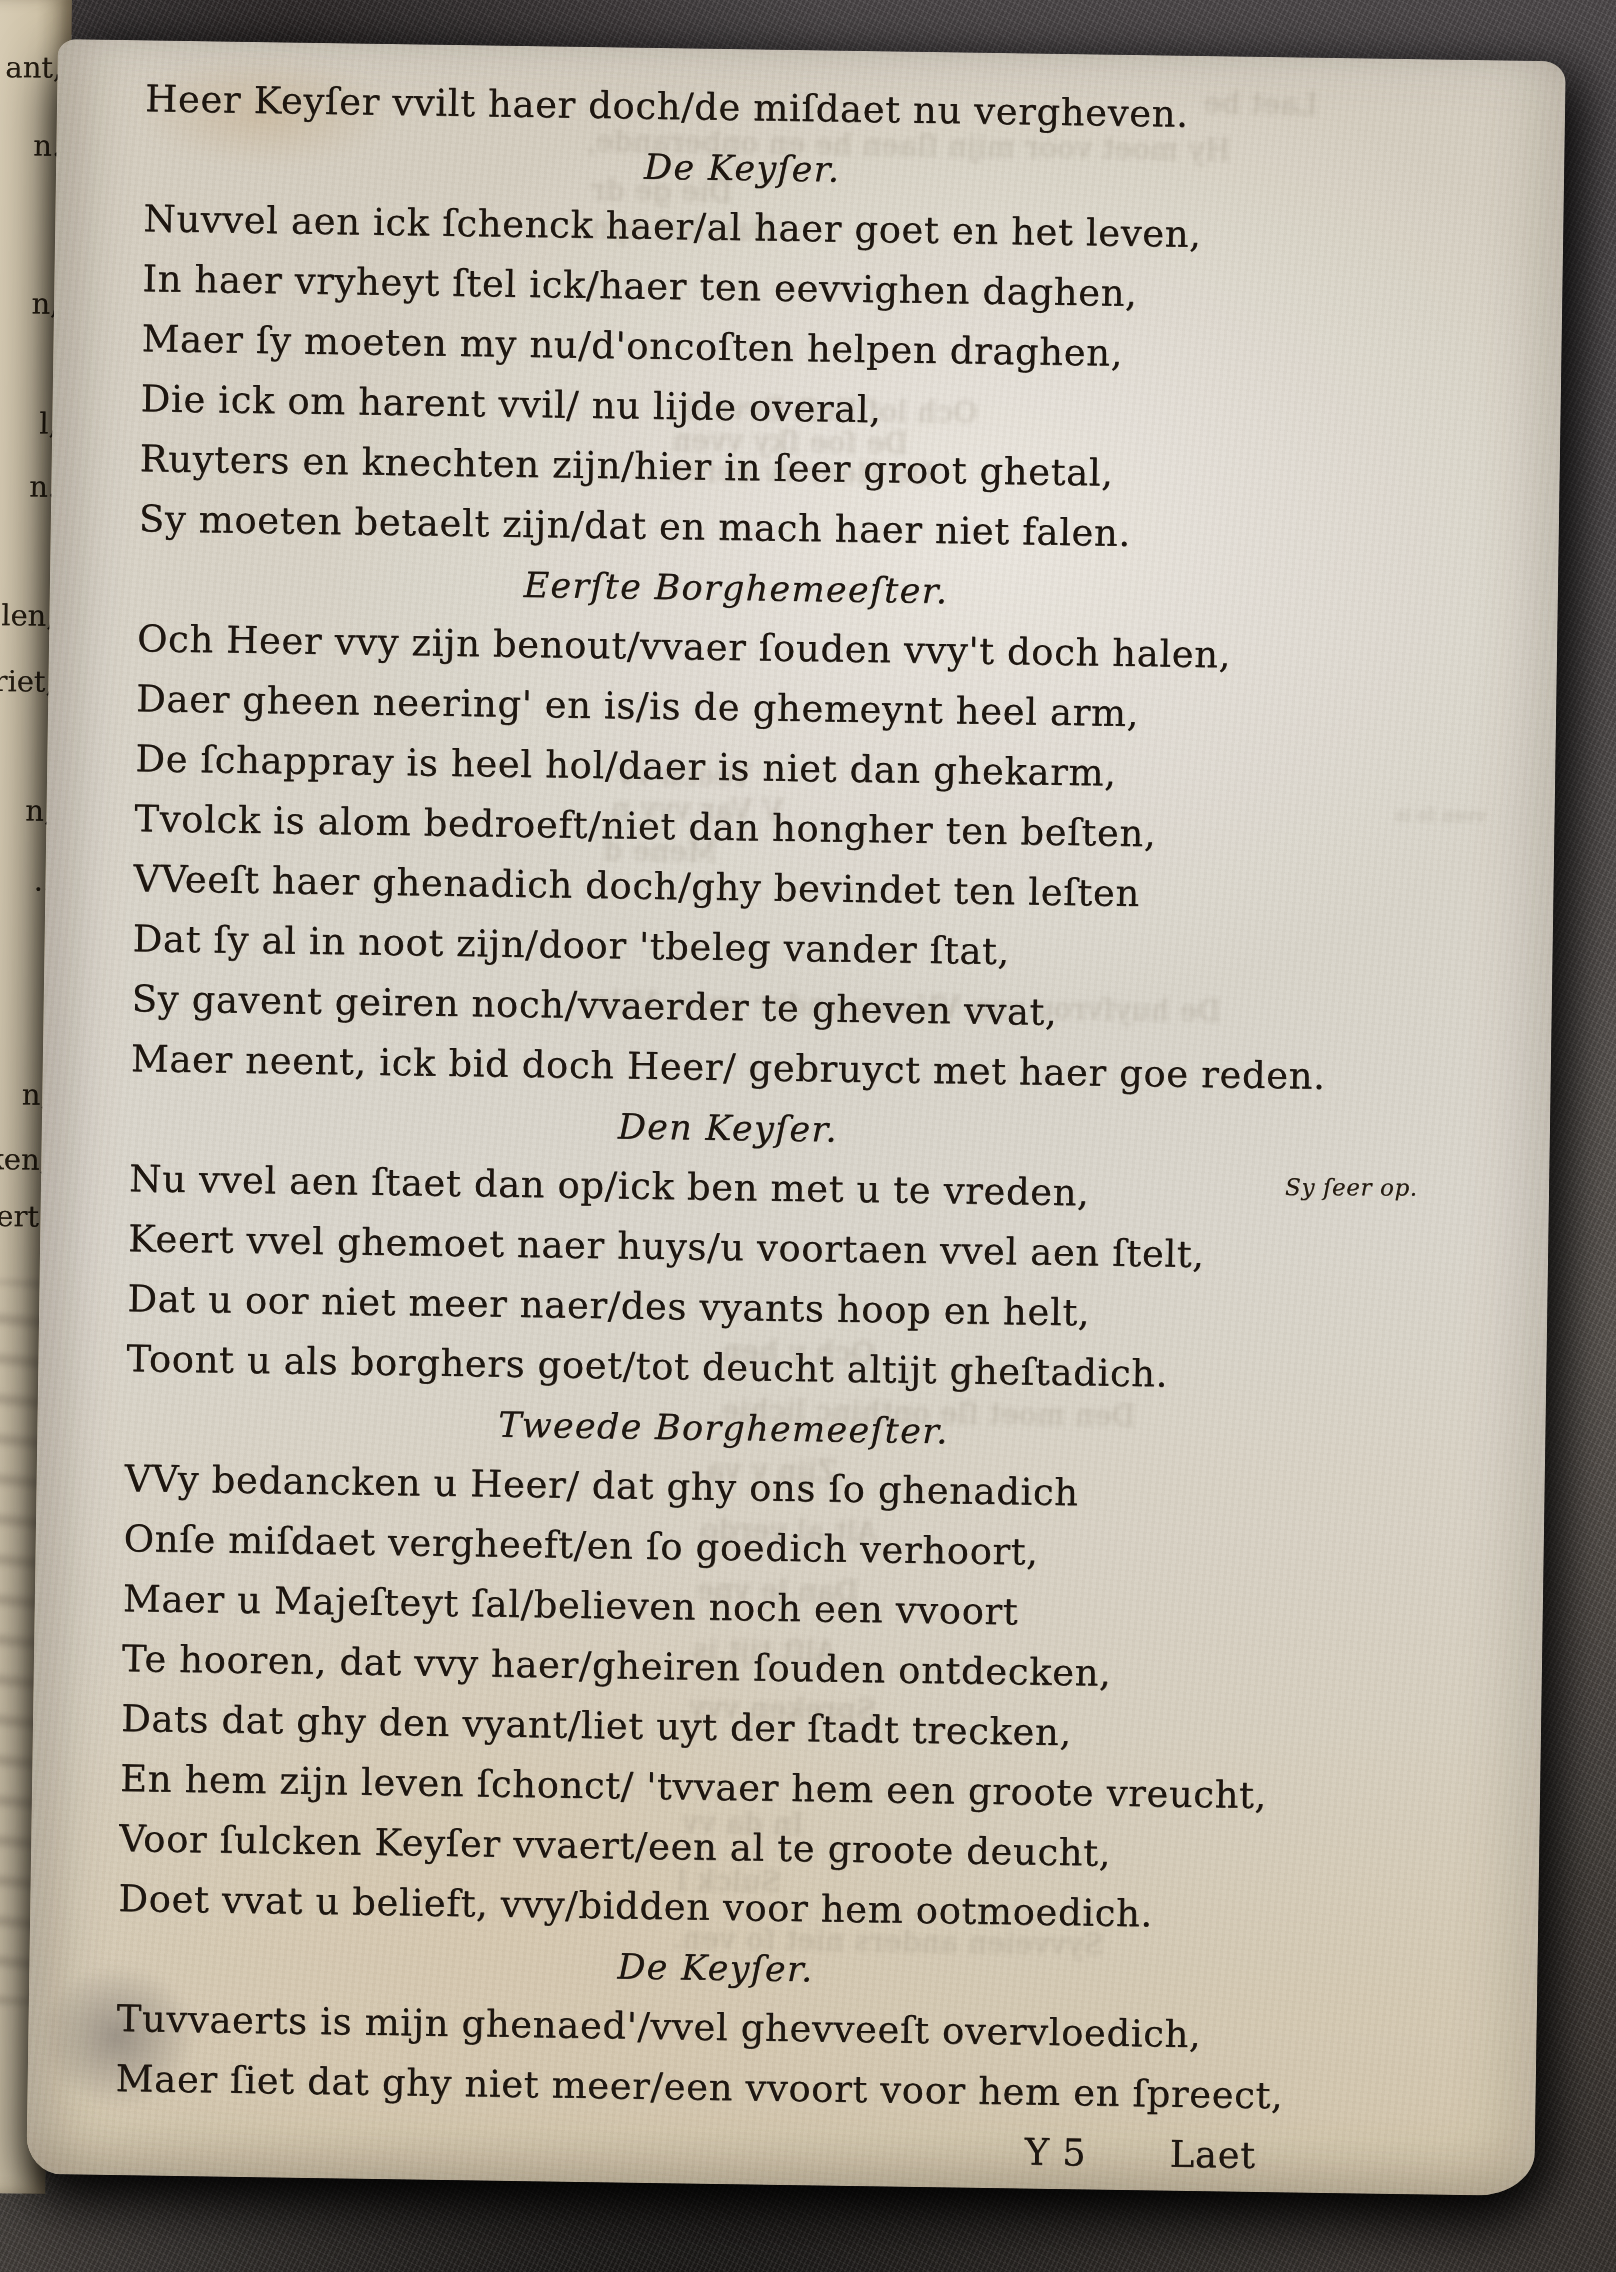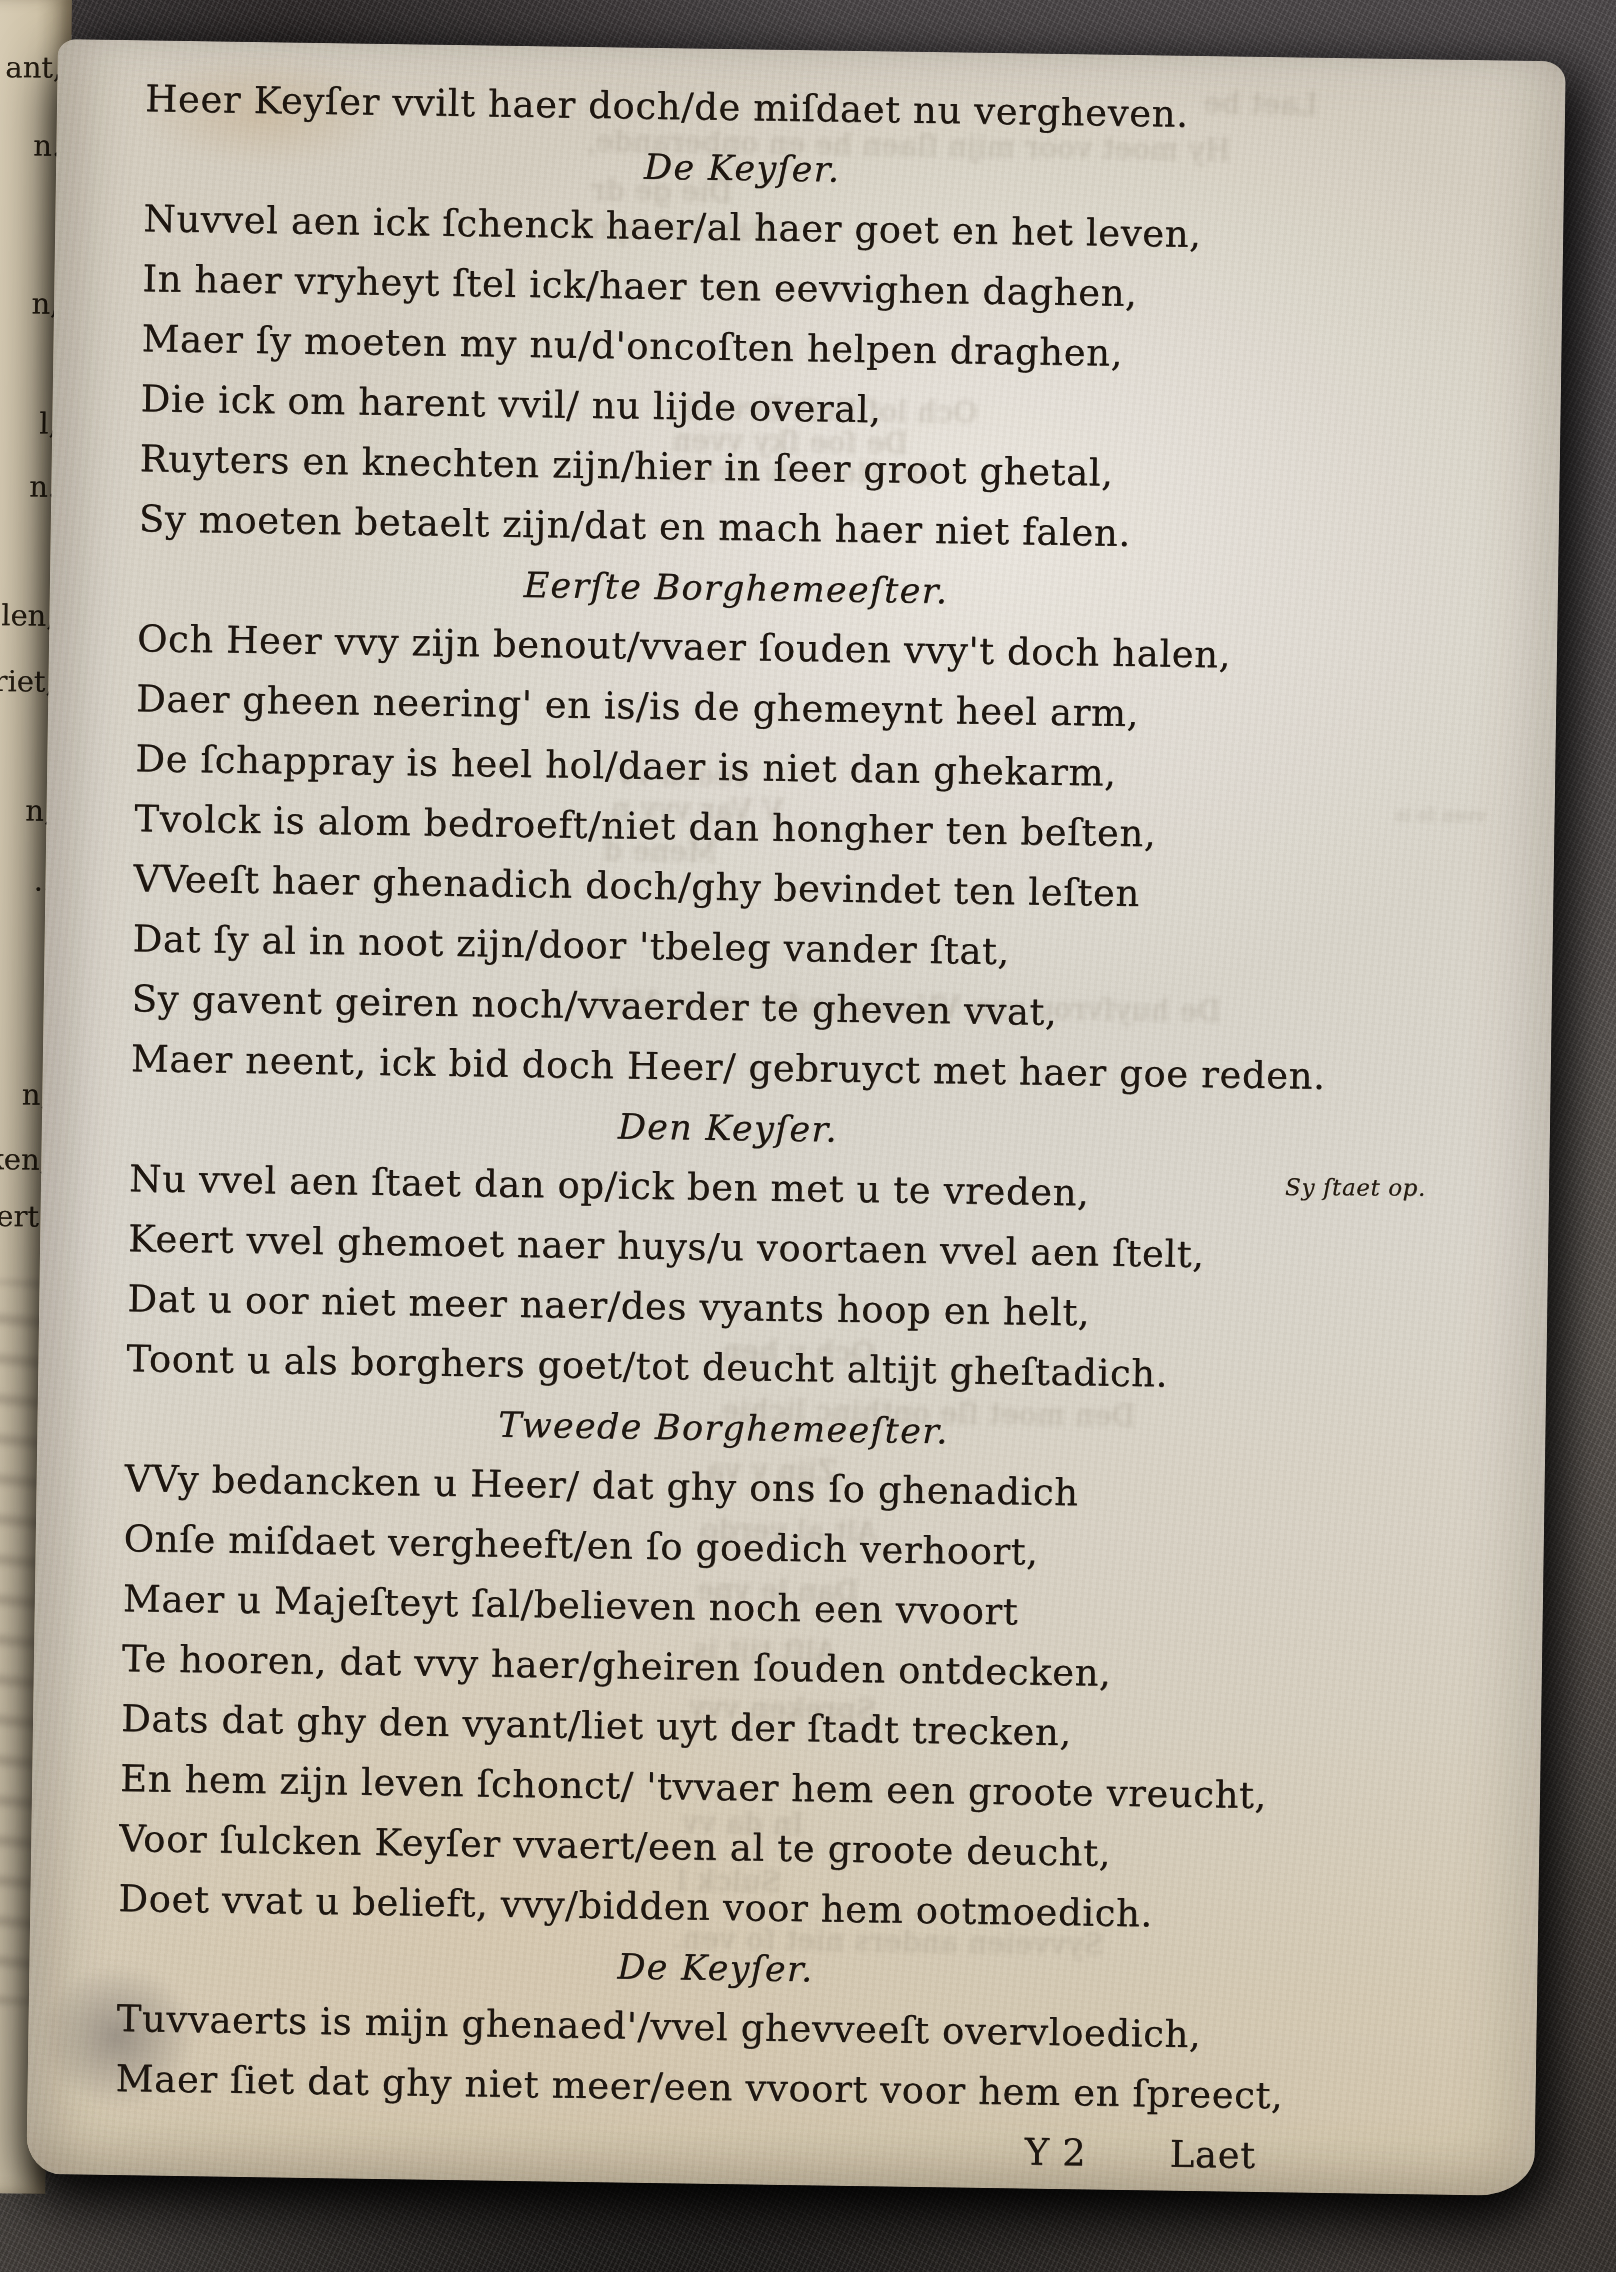--- a/index.html
+++ b/index.html
@@ -104,21 +104,21 @@
     <span class="bleed" style="left:674px;top:1344px">Den moet ſle onthinc lichie.</span>
     <span class="bleed" style="left:669px;top:1404px">Zijn v va</span>
     <span class="bleed" style="left:664px;top:1464px">Alt al verdo</span>
     <span class="bleed" style="left:661px;top:1524px">Dan le vne</span>
     <span class="bleed" style="left:658px;top:1584px">Alſt tijt is</span>
     <span class="bleed" style="left:655px;top:1642px">Spreken vvy</span>
     <span class="bleed" style="left:650px;top:1757px">In da vv</span>
     <span class="bleed" style="left:646px;top:1815px">Sulck l</span>
     <span class="bleed" style="left:642px;top:1873px">Syvveien anders niet ſo ven.</span>
 
-    <span class="margin-note">Sy ſtaet op.</span>
+    <span class="margin-note">Sy ſeer op.</span>
 
     <div class="text">
       <div class="row">Heer Keyſer vvilt haer doch/de miſdaet nu vergheven.</div>
       <div class="row heading">De Keyſer.</div>
       <div class="row">Nuvvel aen ick ſchenck haer/al haer goet en het leven,</div>
       <div class="row">In haer vryheyt ſtel ick/haer ten eevvighen daghen,</div>
       <div class="row">Maer ſy moeten my nu/d'oncoſten helpen draghen,</div>
       <div class="row">Die ick om harent vvil/ nu lijde overal,</div>
       <div class="row">Ruyters en knechten zijn/hier in ſeer groot ghetal,</div>
       <div class="row">Sy moeten betaelt zijn/dat en mach haer niet falen.</div>
@@ -142,19 +142,19 @@
       <div class="row">Maer u Majeſteyt ſal/believen noch een vvoort</div>
       <div class="row">Te hooren, dat vvy haer/gheiren ſouden ontdecken,</div>
       <div class="row">Dats dat ghy den vyant/liet uyt der ſtadt trecken,</div>
       <div class="row">En hem zijn leven ſchonct/ 'tvvaer hem een groote vreucht,</div>
       <div class="row">Voor ſulcken Keyſer vvaert/een al te groote deucht,</div>
       <div class="row">Doet vvat u belieft, vvy/bidden voor hem ootmoedich.</div>
       <div class="row heading">De Keyſer.</div>
       <div class="row">Tuvvaerts is mijn ghenaed'/vvel ghevveeſt overvloedich,</div>
       <div class="row">Maer ſiet dat ghy niet meer/een vvoort voor hem en ſpreect,</div>
       <div class="row sig-row">
-        <span style="left:910px">Y 2</span>
+        <span style="left:910px">Y 5</span>
         <span style="left:1055px">Laet</span>
       </div>
     </div>
   </div>
 </div>
 
 
 </body></html>

